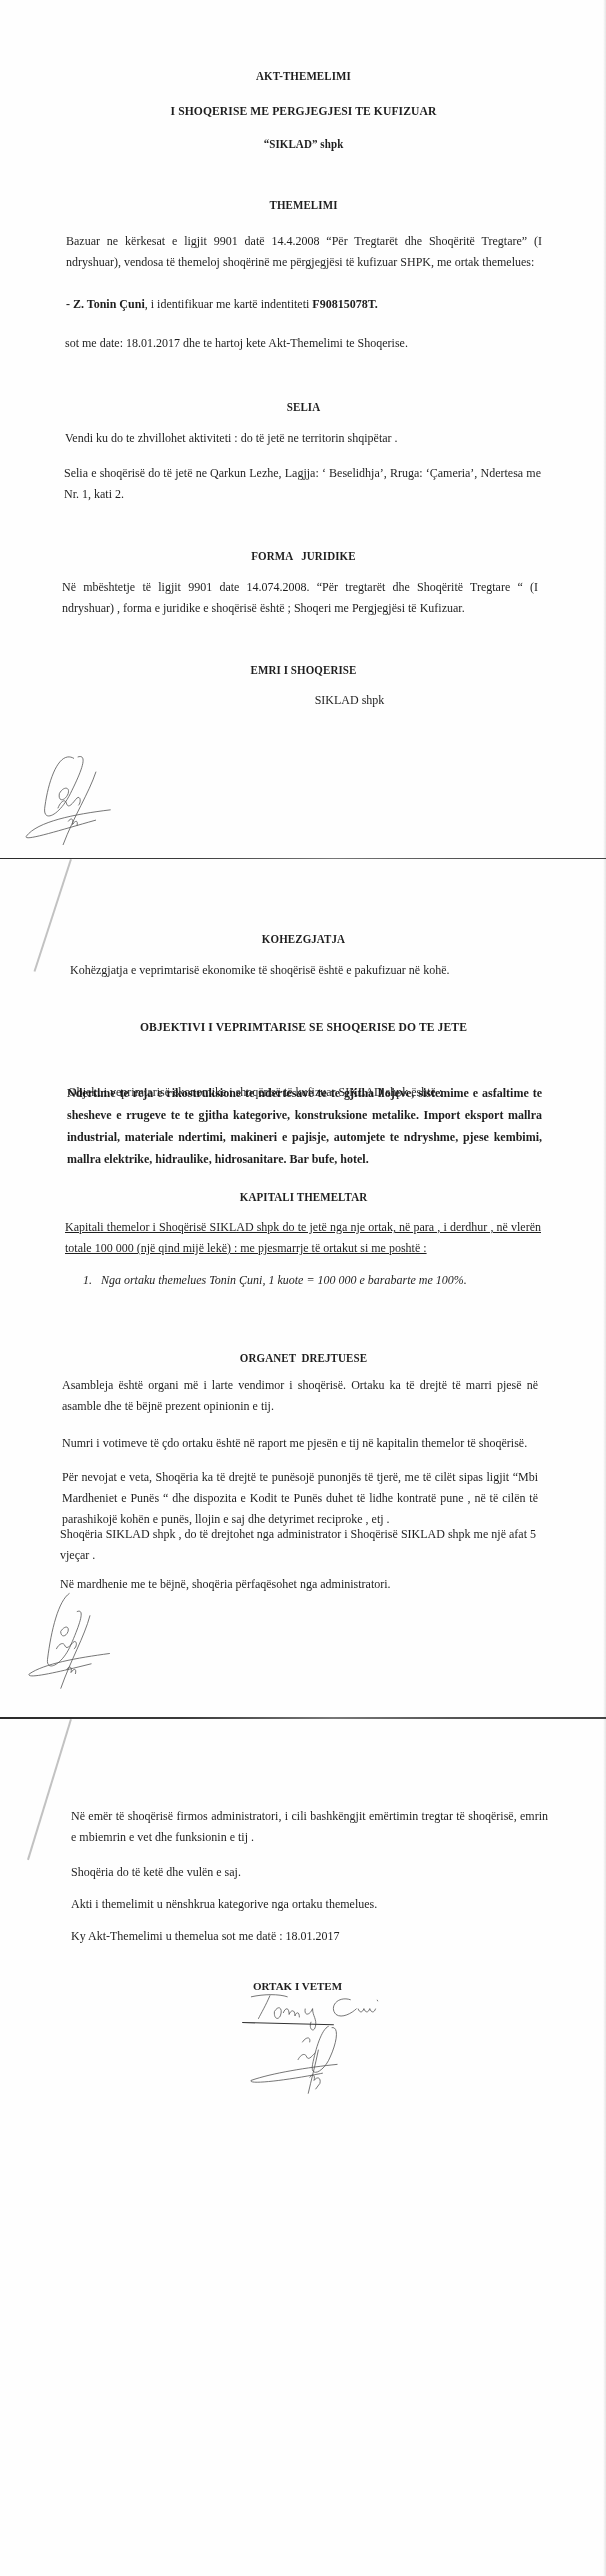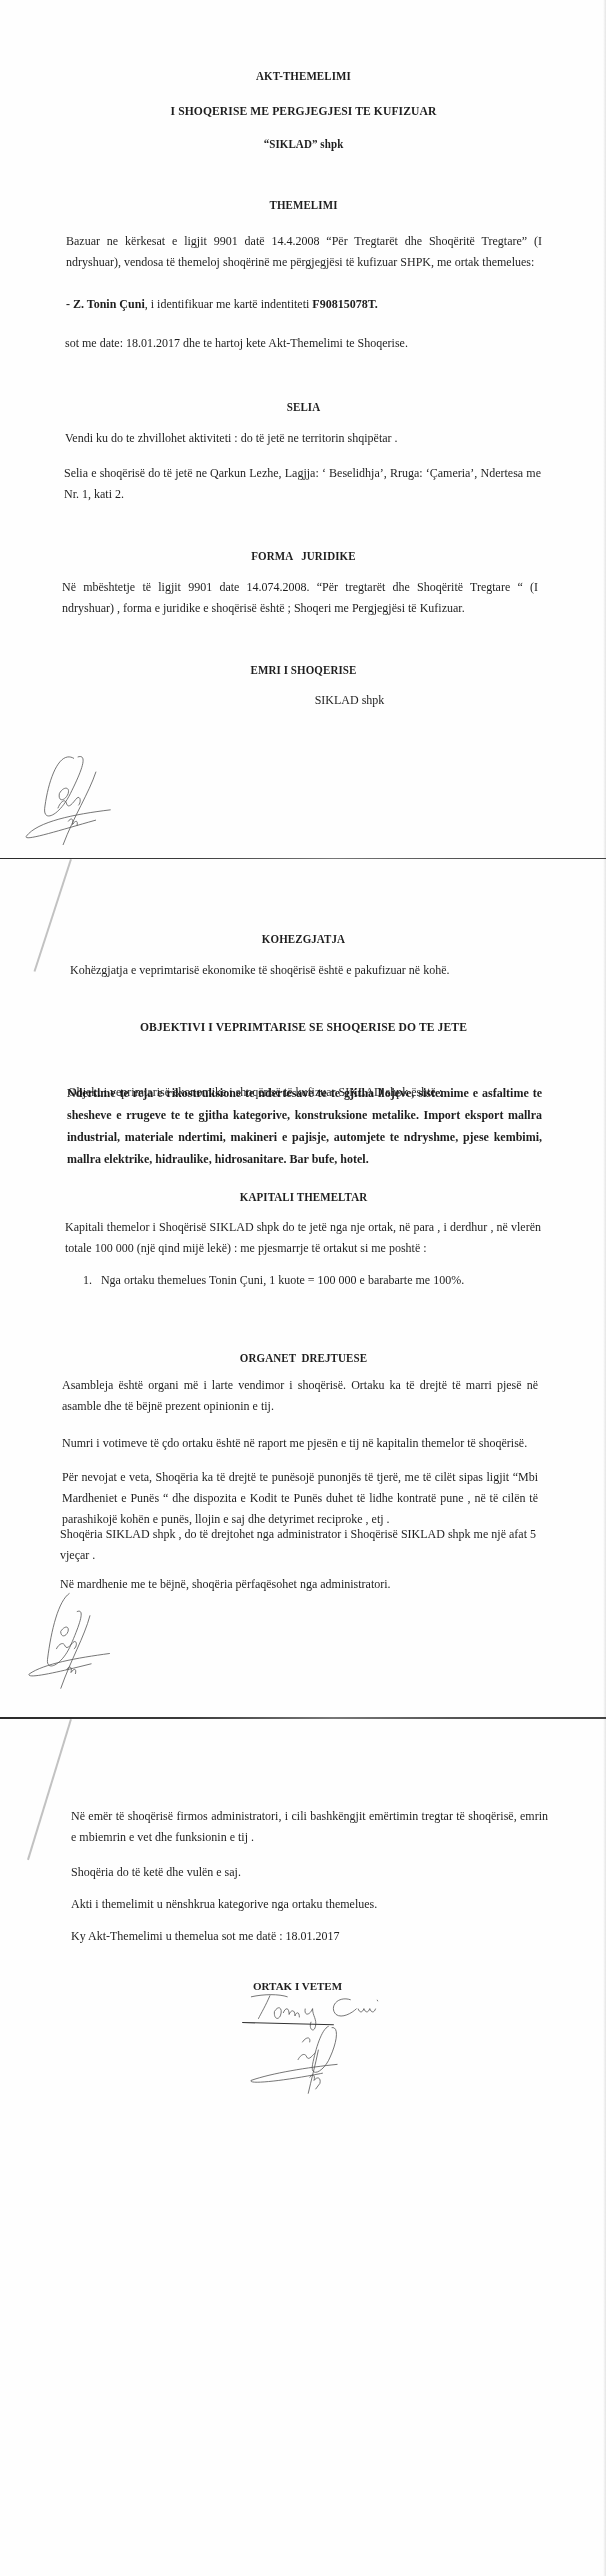--- a/index.html
+++ b/index.html
@@ -69,22 +69,22 @@
   <div class="scan-fold" style="left:70px;top:0;height:118px;transform:rotate(18deg);"></div>
 
   <div class="h" style="top:73px;">KOHEZGJATJA</div>
   <div class="line" style="top:104px;left:70px;">Kohëzgjatja e veprimtarisë ekonomike të shoqërisë është e pakufizuar në kohë.</div>
 
   <div class="h" style="top:160px;font-size:13.2px;">OBJEKTIVI I VEPRIMTARISE SE SHOQERISE DO TE JETE</div>
   <div class="line" style="top:194px;left:68px;margin-top:32px;">Objekt i veprimtarisë ekonomike i shoqërisë të kufizuar SIKLAD shpk është :</div>
   <div class="p b" style="top:223px;left:67px;width:475px;line-height:22px;">Ndertime te reja e rikostruksione te ndertesave te te gjitha llojeve, sistemime e asfaltime te shesheve e rrugeve te te gjitha kategorive, konstruksione metalike. Import eksport mallra industrial, materiale ndertimi, makineri e pajisje, automjete te ndryshme, pjese kembimi, mallra elektrike, hidraulike, hidrosanitare. Bar bufe, hotel.</div>
 
   <div class="h" style="top:331px;">KAPITALI THEMELTAR</div>
-  <div class="p" style="top:358px;left:65px;width:476px;">Kapitali themelor i Shoqërisë SIKLAD shpk  do te jetë nga nje ortak, në para , i derdhur , në vlerën totale 100 000 (një qind mijë lekë) : me pjesmarrje të ortakut si me poshtë :</div>
-  <div class="line" style="top:414px;left:83px;">
+  <div class="p" style="top:358px;left:65px;width:476px;text-decoration:underline;">Kapitali themelor i Shoqërisë SIKLAD shpk  do te jetë nga nje ortak, në para , i derdhur , në vlerën totale 100 000 (një qind mijë lekë) : me pjesmarrje të ortakut si me poshtë :</div>
+  <div class="line" style="top:414px;left:83px;font-style:italic;">
     <span>1.</span>
     <span style="margin-left:5.9px;">Nga ortaku themelues Tonin Çuni, 1 kuote = 100 000 e barabarte me 100%.</span>
   </div>
 
   <div class="h" style="top:492px;white-space:pre;">ORGANET  DREJTUESE</div>
   <div class="p" style="top:516px;left:62px;width:476px;">Asambleja është organi më i larte vendimor i shoqërisë. Ortaku ka të drejtë të marri pjesë në asamble dhe të bëjnë prezent opinionin e tij.</div>
   <div class="line" style="top:577px;left:62px;">Numri i votimeve të çdo ortaku është në raport me pjesën e tij në kapitalin themelor të shoqërisë.</div>
   <div class="p" style="top:608px;left:62px;width:476px;">Për nevojat e veta, Shoqëria ka të drejtë te punësojë  punonjës të tjerë, me të cilët sipas ligjit “Mbi Mardheniet e Punës “ dhe dispozita e Kodit te Punës duhet të lidhe kontratë pune , në të cilën të parashikojë kohën e punës, llojin e saj dhe detyrimet reciproke , etj .</div>
   <div class="p" style="top:665px;left:60px;width:476px;">Shoqëria  SIKLAD shpk , do të drejtohet nga administrator i Shoqërisë SIKLAD shpk  me një afat 5 vjeçar .</div>
   <div class="line" style="top:718px;left:60px;">Në mardhenie me te bëjnë, shoqëria përfaqësohet nga administratori.</div>

